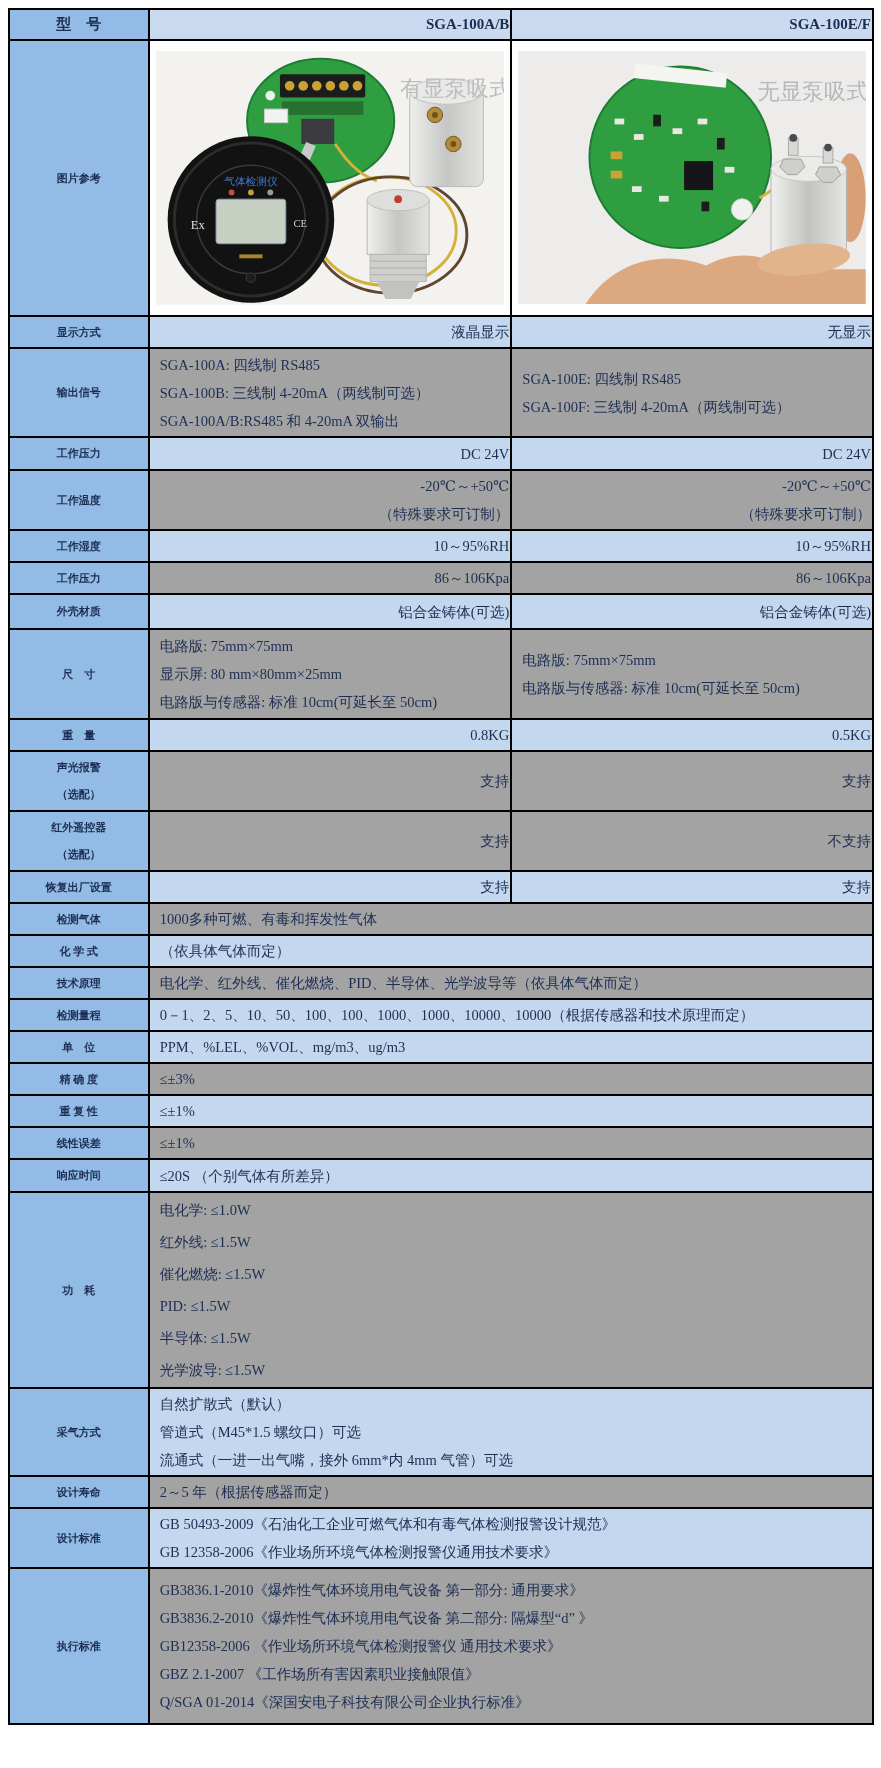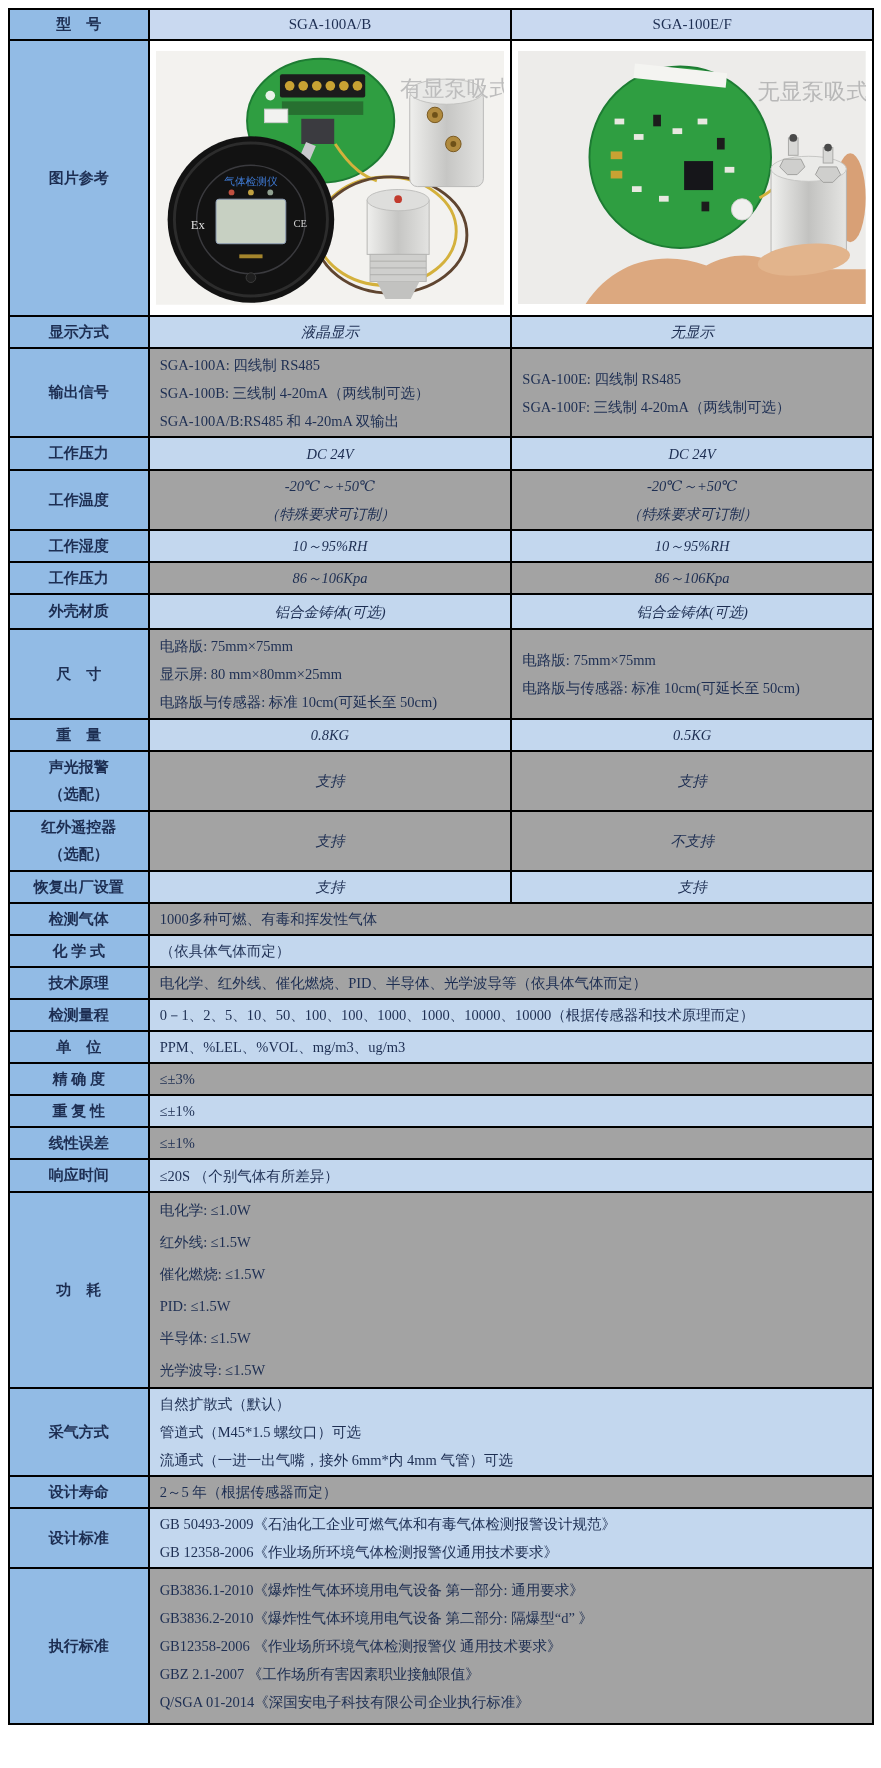--- a/index.html
+++ b/index.html
@@ -1,25 +1,25 @@
 <!DOCTYPE html>
 <html><head>
 <meta charset="utf-8">
 <style>
   html,body{margin:0;padding:0;background:#fff;}
   body{width:881px;font-family:"Liberation Serif","DejaVu Serif",serif;color:#1d2e52;}
   .wrap{padding:8px 8px 2px 8px;}
   table{border-collapse:collapse;table-layout:fixed;width:866px;}
   td{border:2px solid #000;vertical-align:middle;overflow:hidden;}
   col.c0{width:139px;}col.c1{width:361px;}col.c2{width:360px;}
-  .lbl{background:#92bbe5;text-align:center;font-weight:bold;font-size:15px;white-space:pre-line;line-height:27px;}
+  .lbl{background:#92bbe5;text-align:center;font-weight:bold;font-size:11px;white-space:pre-line;line-height:27px;}
   .hdr{font-size:15px;}
-  .mhdr{background:#c9d9f0;text-align:center;font-weight:normal;font-size:15px;}
+  .mhdr{background:#c9d9f0;text-align:right;font-weight:bold;font-size:15px;}
   .val{font-size:14.5px;white-space:pre-line;line-height:28px;}
-  .c{text-align:center;font-style:italic;}
+  .c{text-align:right;}
   .lft{text-align:left;padding-left:10px;padding-right:4px;}
   tr.d td.val{background:#c3d7ee;}
   tr.l td.val{background:#a3a3a3;}
   td.photo{background:#ffffff;padding:6px;}
   td.photo svg{display:block;width:100%;height:100%;}
   .pw6 .val{line-height:32px;}
 </style>
 </head>
 <body>
 

